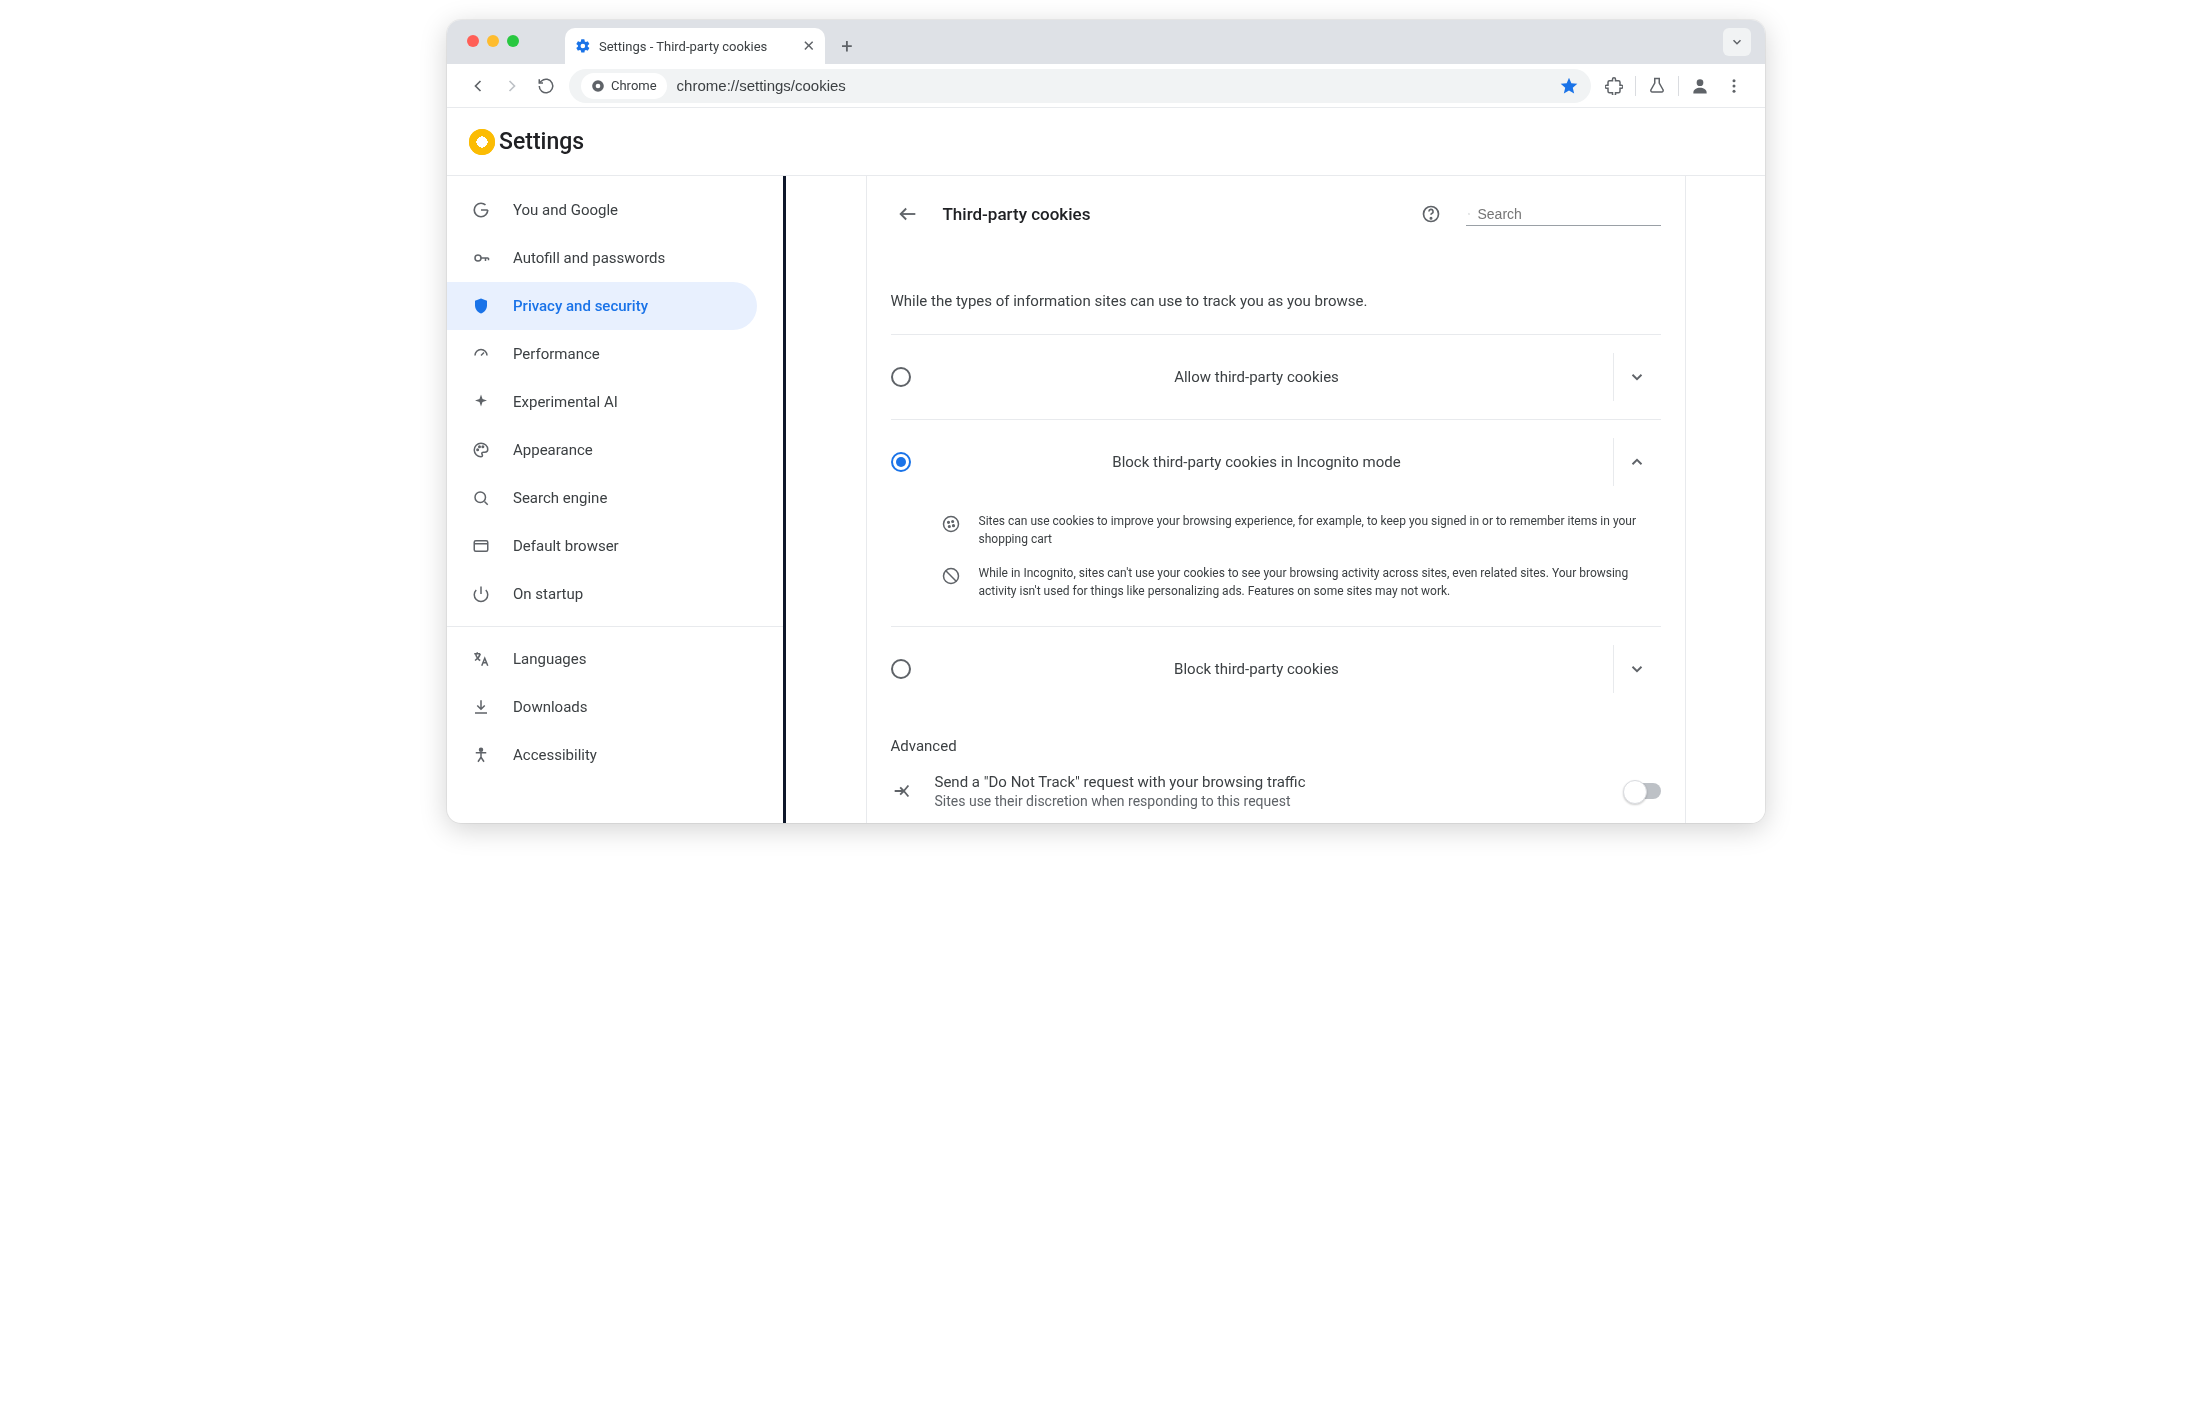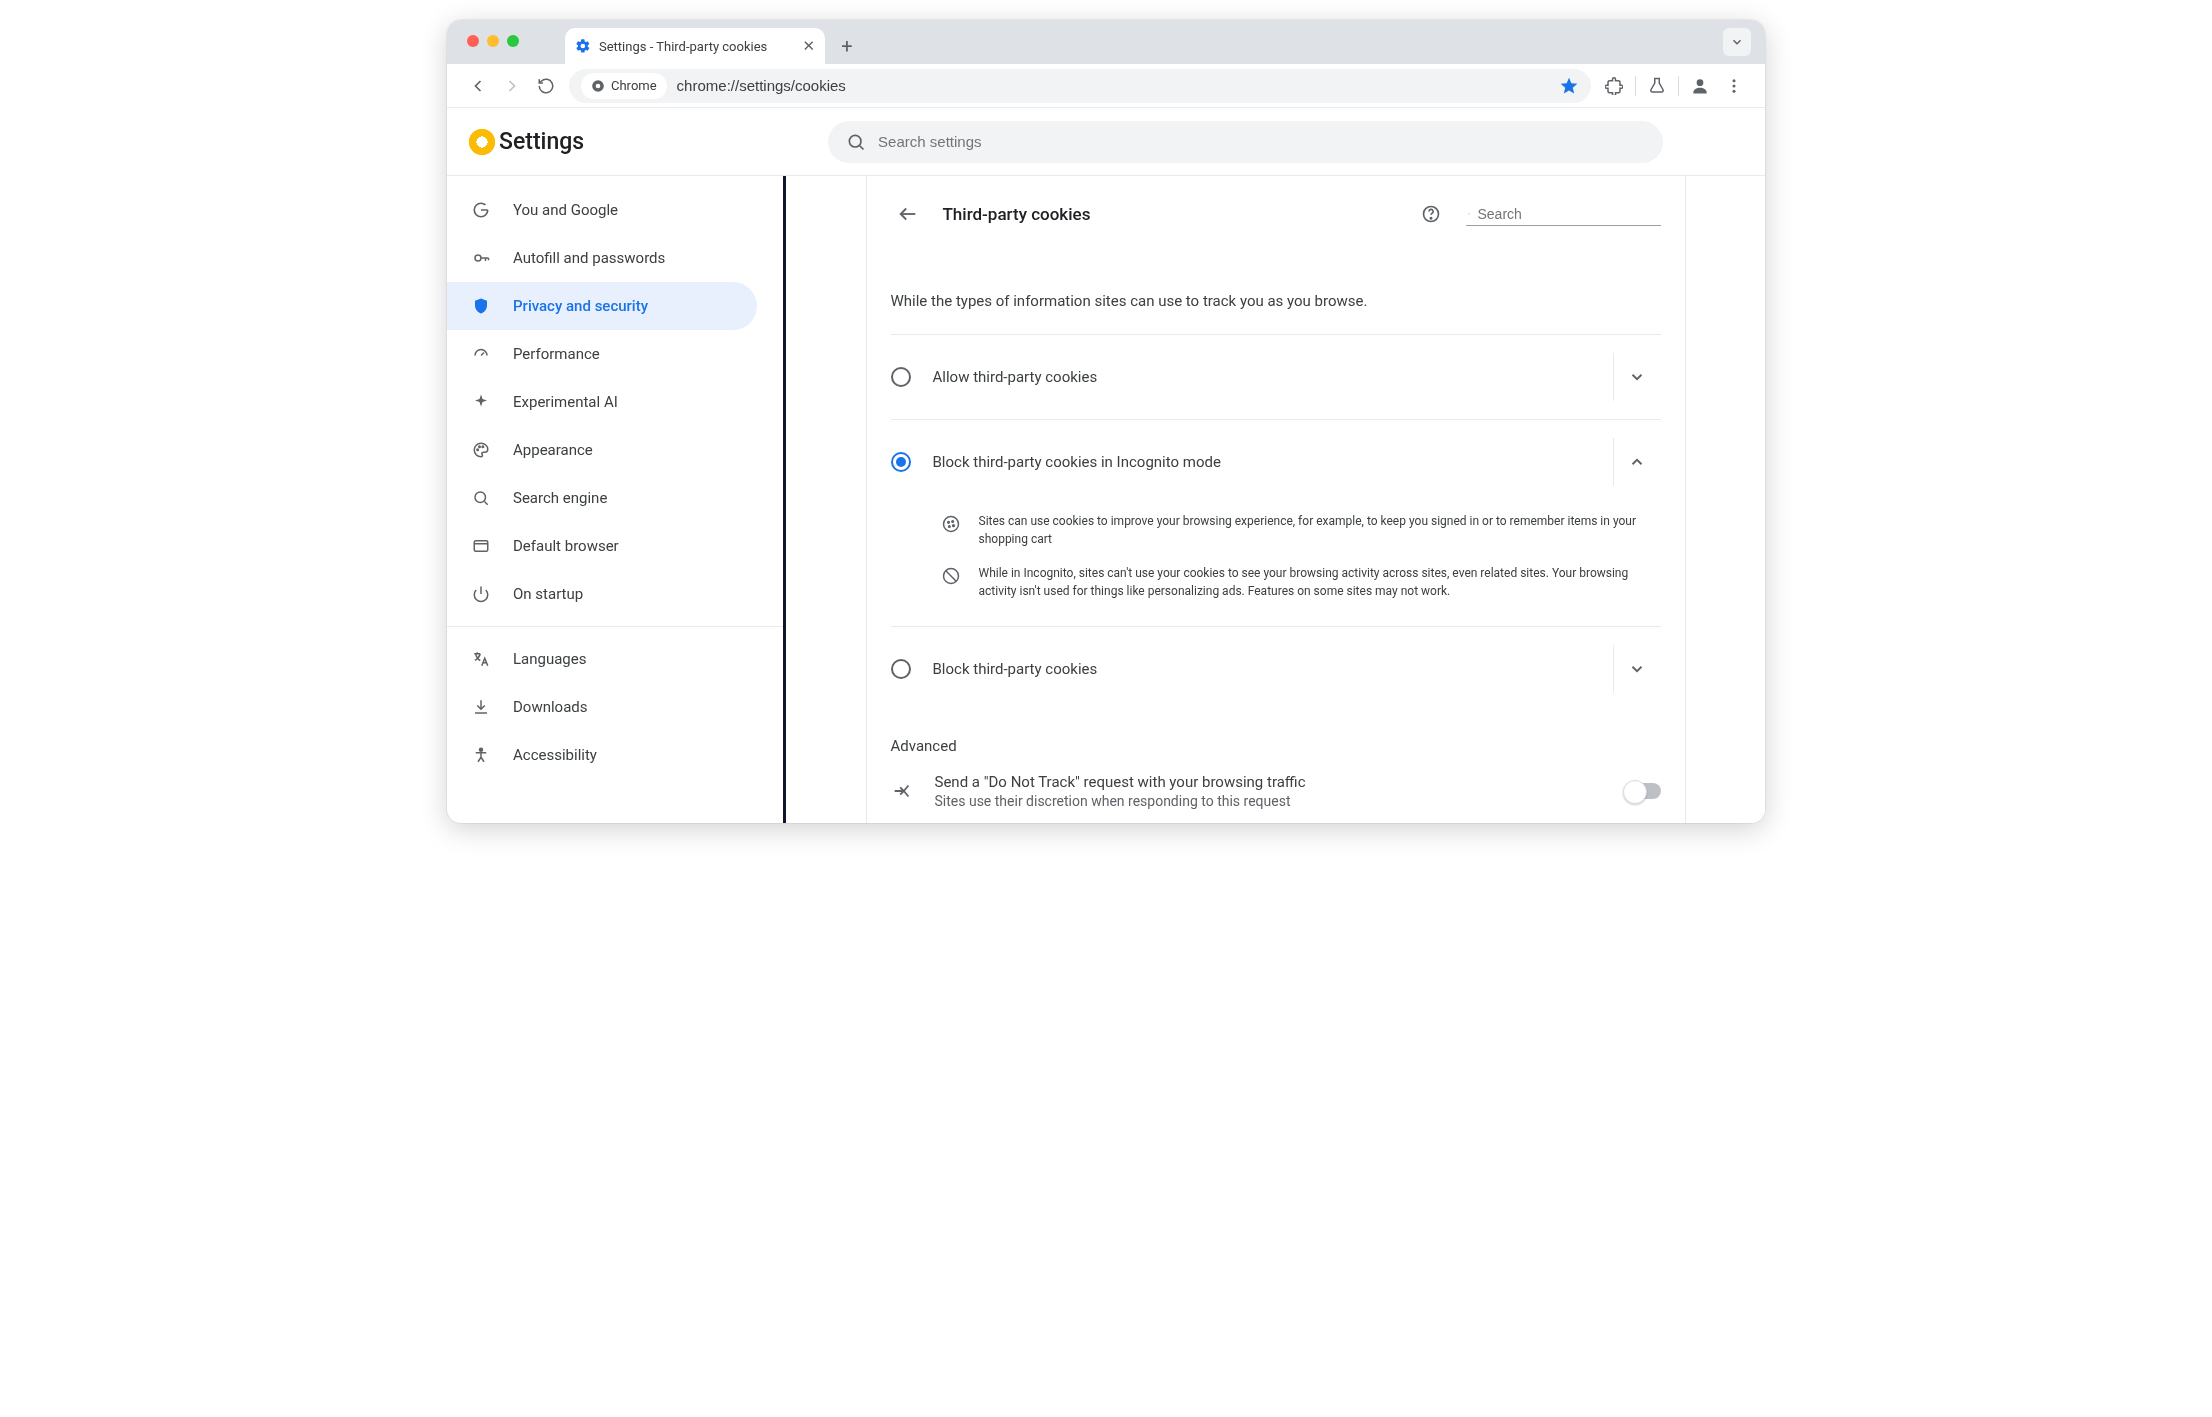--- a/index.html
+++ b/index.html
@@ -165,21 +165,21 @@
 }
 .option .radio {
   width:20px;height:20px;border:2px solid #5f6368;border-radius:50%;flex:none;
   display:flex;align-items:center;justify-content:center;
 }
 .option.selected .radio { border-color:#1a73e8; }
 .option.selected .radio::after { content:"";width:10px;height:10px;border-radius:50%;background:#1a73e8; }
 .option .label { flex:1; }
 .expand { width:48px;height:48px;display:flex;align-items:center;justify-content:center;color:#5f6368;border-left:1px solid #e8eaed;margin-left:10px; }
 .opt-group { border-top:1px solid #e8eaed;margin-top:24px; }
-.opt-group .option { border-bottom:1px solid #e8eaed; }
+.opt-group .option { border-bottom:1px solid #e8eaed;text-align:center; }
 .opt-group .option:first-child { border-top:none; }
 .detail {
   padding: 0 0 18px 50px;border-bottom:1px solid #e8eaed;
 }
 .detail-row { display:flex;gap:18px;padding:8px 0;font-size:12px;color:#3c4043;line-height:1.5; }
 .detail-row .dicon { width:20px;flex:none;color:#5f6368;padding-top:2px; }
 .section-label { font-size:15px;color:#3c4043;margin-top:26px; }
 .toggle-row {
   display:flex;align-items:center;gap:20px;padding:18px 0;font-size:15px;color:#3c4043;
 }
@@ -281,27 +281,20 @@
           <circle cx="12" cy="5" r="2"></circle>
           <circle cx="12" cy="12" r="2"></circle>
           <circle cx="12" cy="19" r="2"></circle>
         </svg>
     </div>
   </div>
 
   <div class="settings-header">
     <div class="product-logo"></div>
     <div class="settings-title">Settings</div>
-    <div class="search-settings">
-      <svg width="20" height="20" viewBox="0 0 24 24" fill="none" stroke="#5f6368" stroke-width="2">
-          <circle cx="11" cy="11" r="7"></circle>
-          <line x1="21" y1="21" x2="16.65" y2="16.65"></line>
-        </svg>
-      <input type="text" placeholder="Search settings" style="">
-    </div>
   </div>
 
   <div class="body">
 
     <div class="sidebar">
       <div class="side-item">
         <span class="sicon">
             <svg width="18" height="18" viewBox="0 0 24 24" fill="none" stroke="#5f6368" stroke-width="2.2">
               <path d="M21 12c0 5-4 9-9 9s-9-4-9-9 4-9 9-9c2.3 0 4.4.9 6 2.3M21 12h-9"></path>
             </svg>

